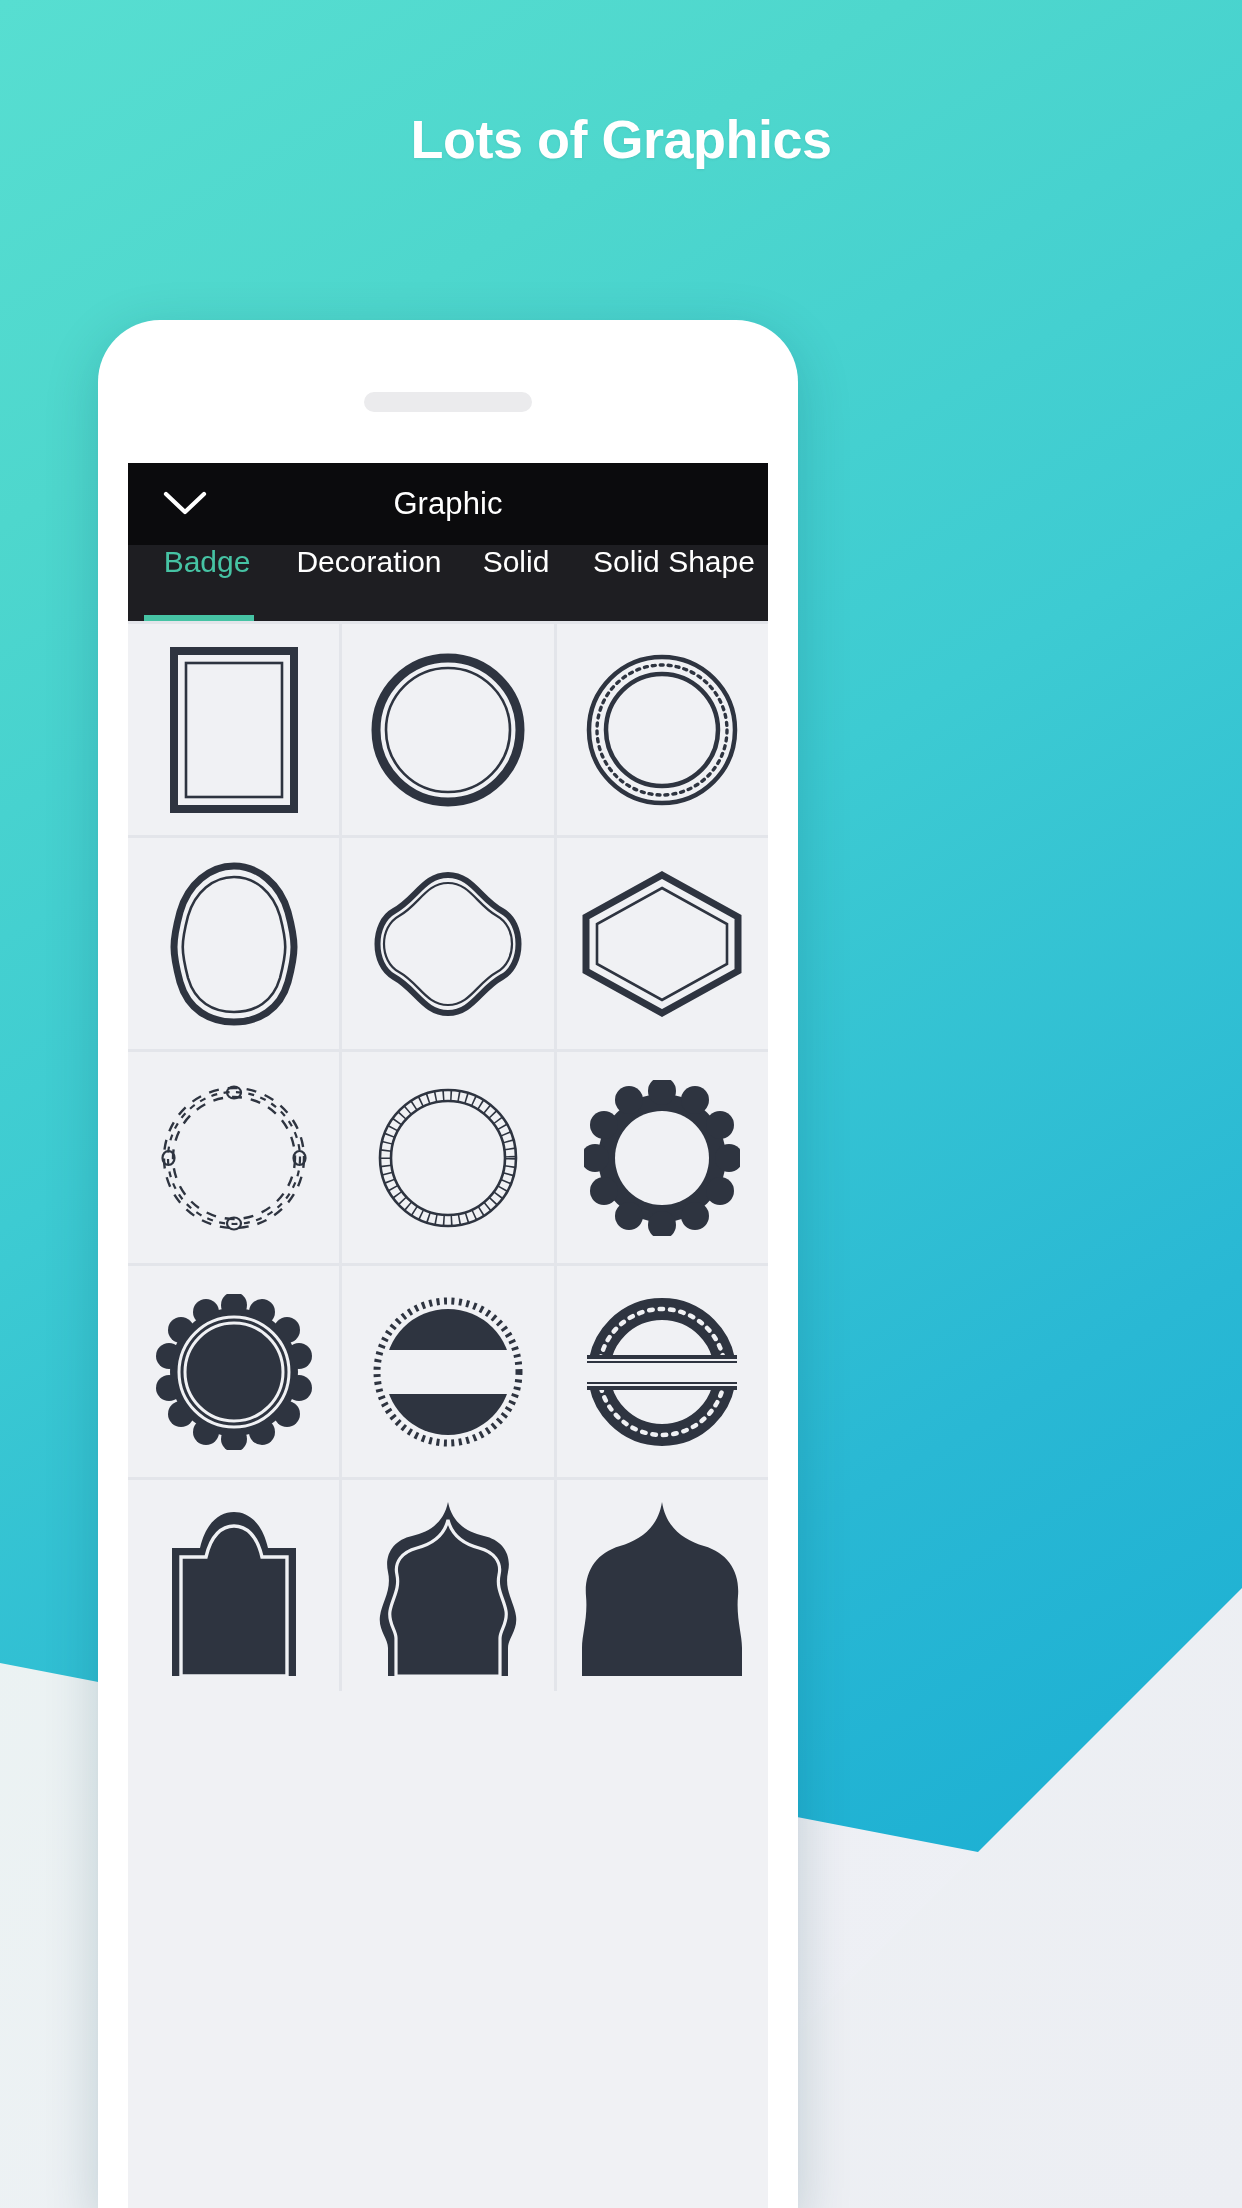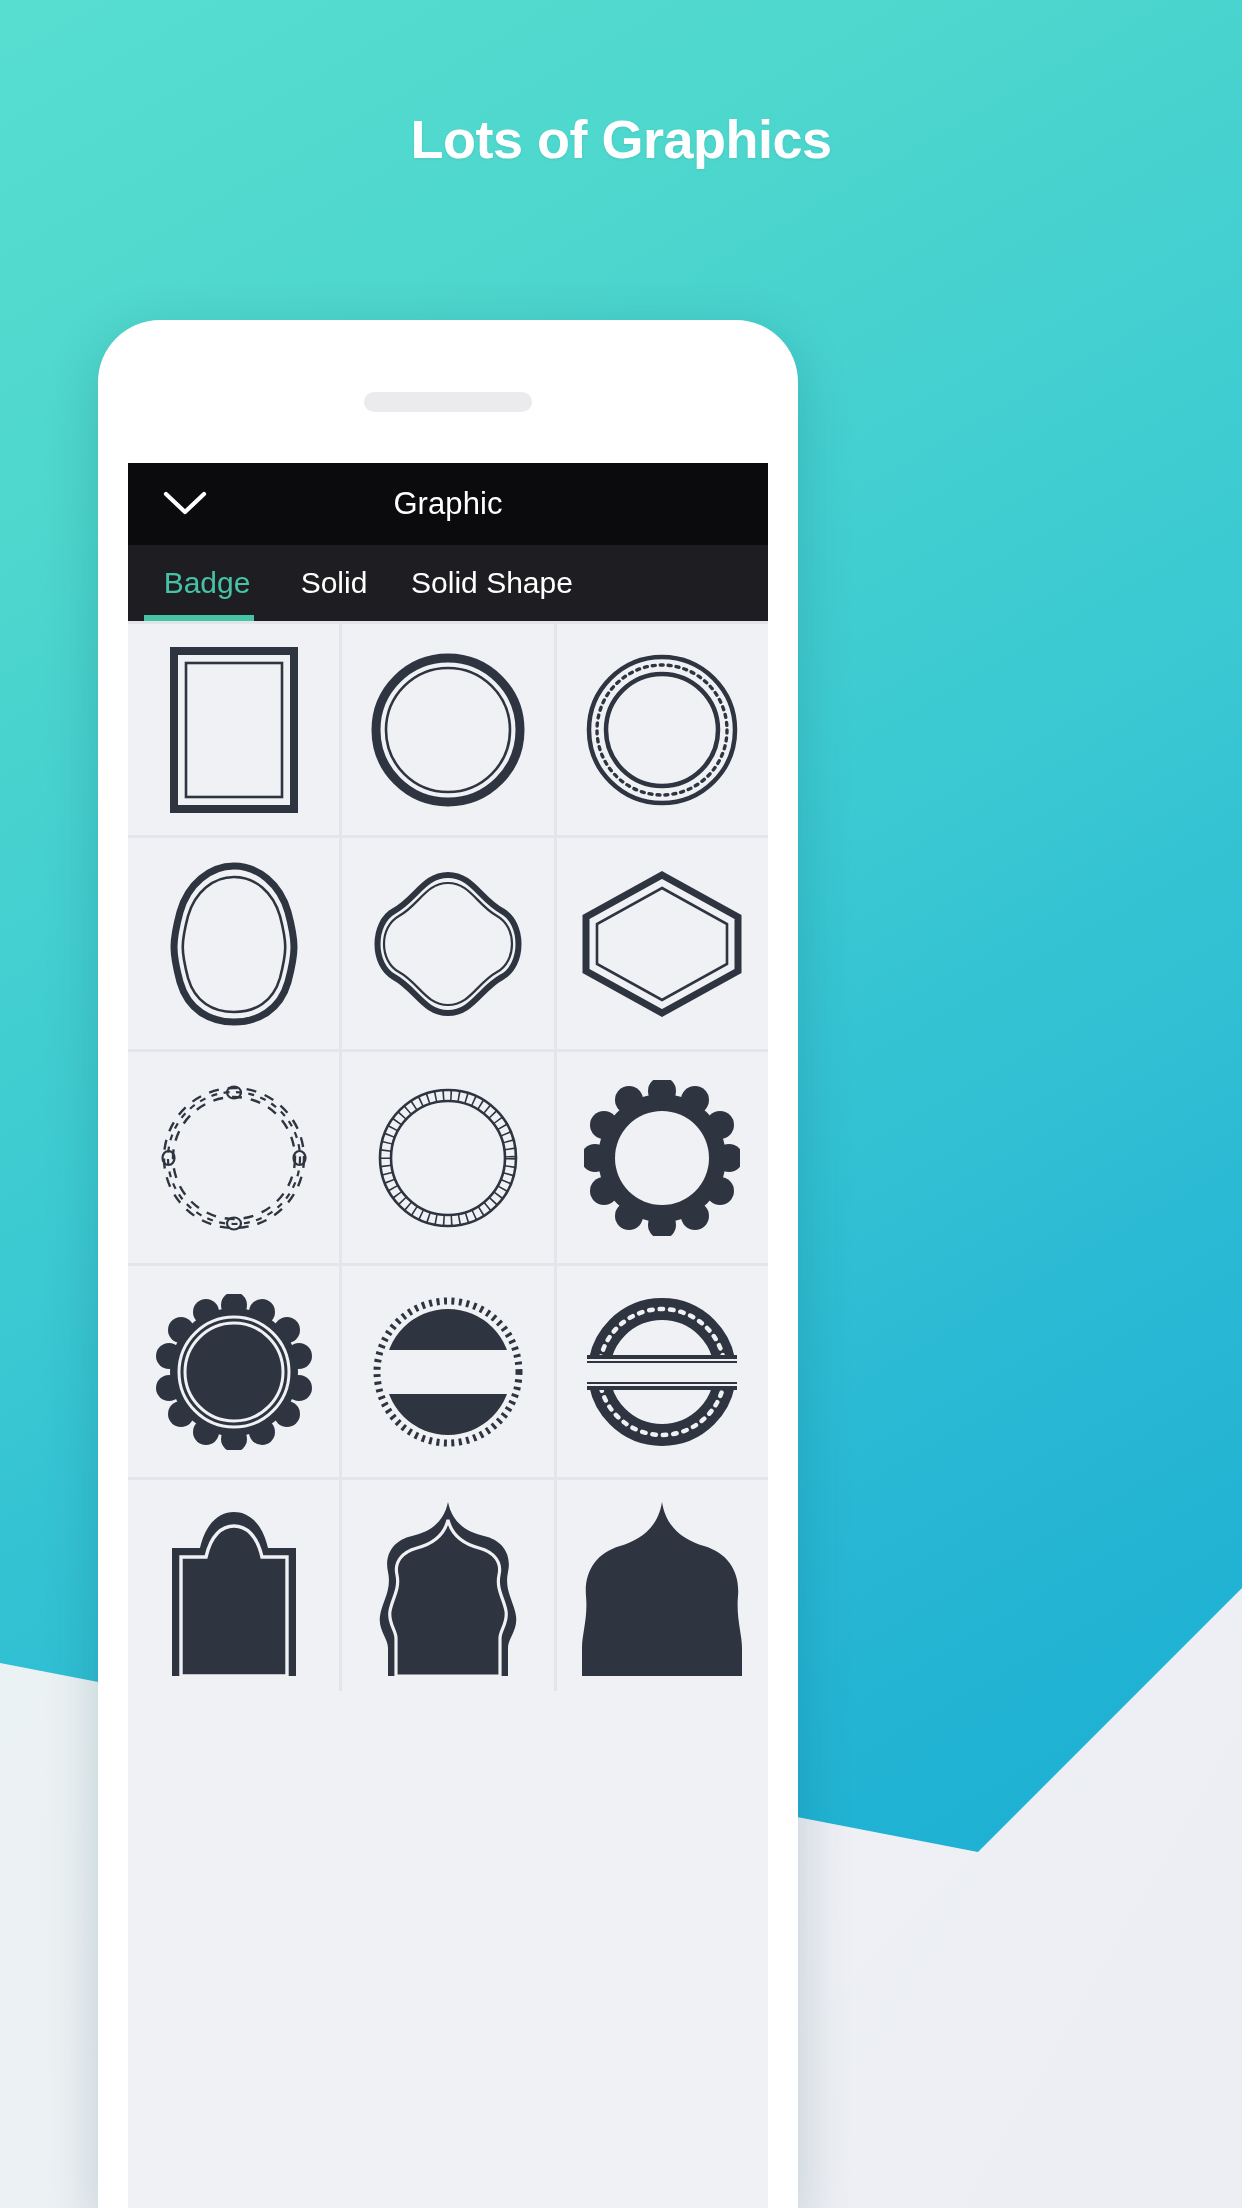--- a/index.html
+++ b/index.html
@@ -75,21 +75,21 @@
   }
   #appbar .title {
     width:100%; text-align:center; color:#ffffff;
     font-size:31px; font-weight:400; letter-spacing:0.1px;
   }
   #tabbar {
     height:76px; background:#1e1e22;
     display:flex; align-items:stretch; position:relative;
   }
   #tabbar .tab {
-    display:flex; align-items:center; justify-content:center;
+    display:flex; justify-content:center;
     position:relative; color:#ffffff; font-size:30px; font-weight:400;
     cursor:pointer; white-space:nowrap;padding-left:16px;
   }
   #tabbar .tab.t0 { width:142px; }
   #tabbar .tab.t1 { width:182px; }
   #tabbar .tab.t2 { width:112px; }
   #tabbar .tab.t3 { width:204px; }
   #tabbar .tab.active { color:#46c3a4; }
   #tabbar .tab.active::after {
     content:""; position:absolute; left:16px; right:16px; bottom:0;
@@ -133,20 +133,23 @@
         <svg width="44" height="26" viewBox="0 0 44 26" fill="none">
           <path d="M3 3 L22 21 L41 3" stroke="#ffffff" stroke-width="4.2" stroke-linecap="round" stroke-linejoin="round"></path>
         </svg>
       </div>
       <div class="title">Graphic</div>
     </div>
 
     <div id="tabbar">
       <div class="tab t0 active">
         <span>Badge</span>
+      </div>
+      <div class="tab t1">
+        <span>Decoration</span>
       </div>
       <div class="tab t2">
         <span>Solid</span>
       </div>
       <div class="tab t3">
         <span>Solid Shape</span>
       </div>
     </div>
 
     <div id="grid">

